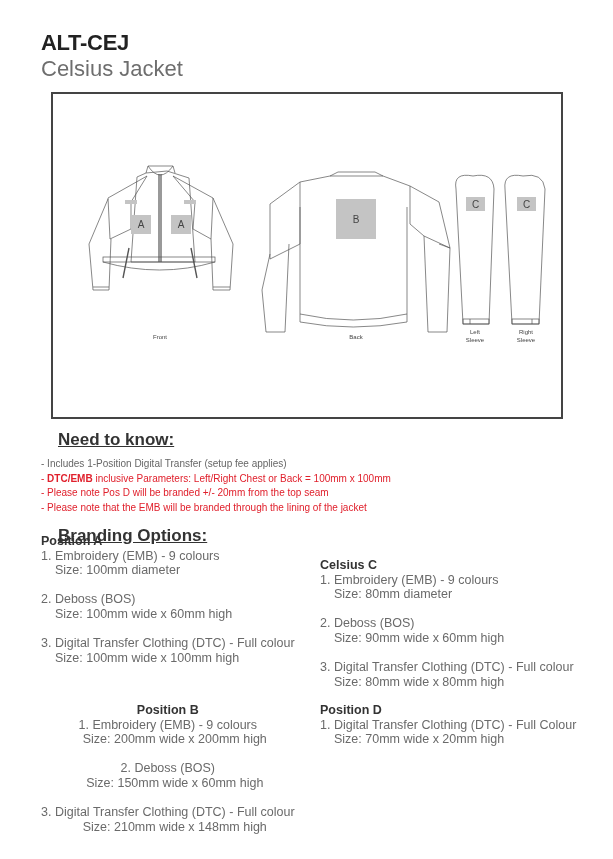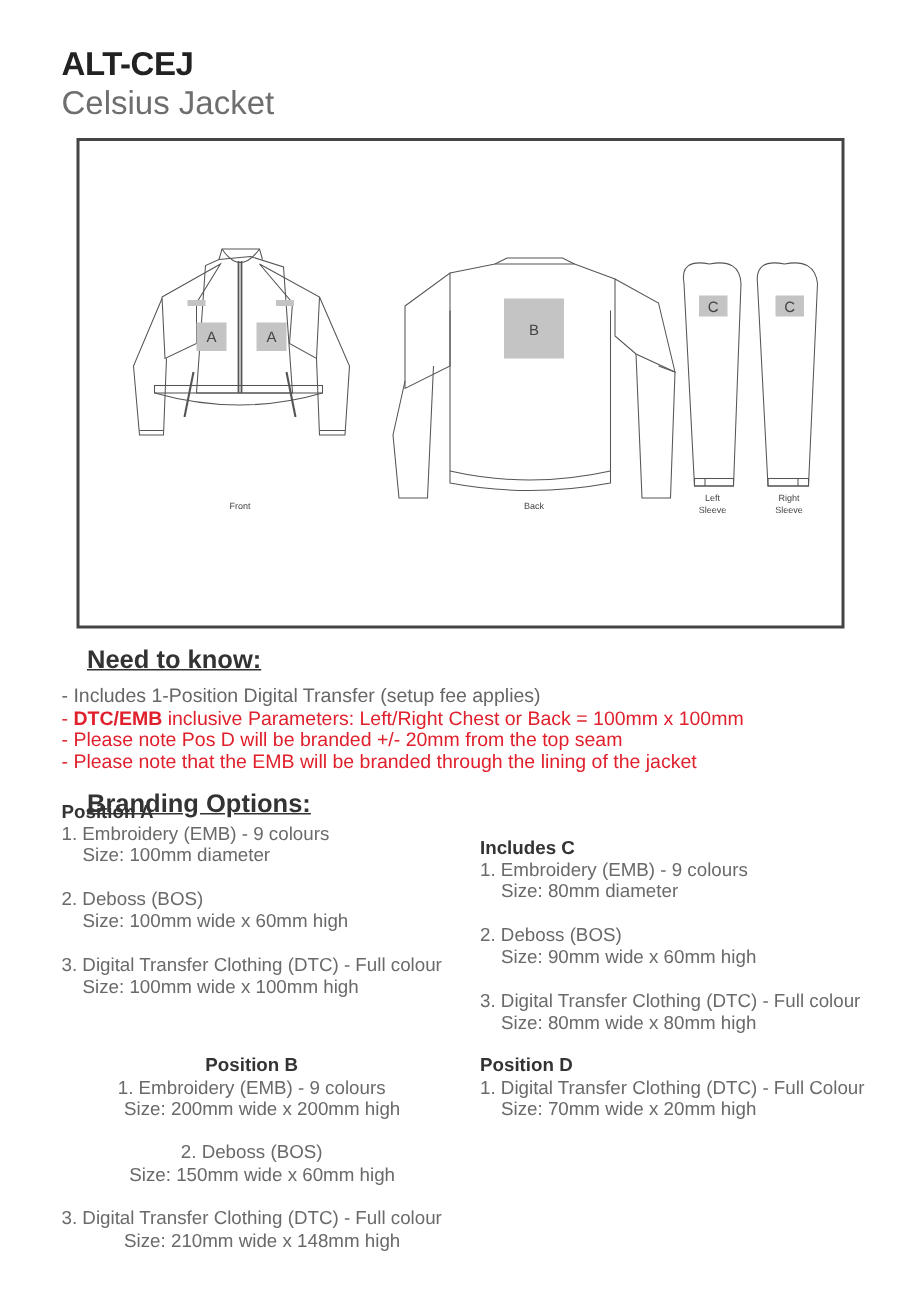--- a/index.html
+++ b/index.html
@@ -3,21 +3,21 @@
   <meta charset="utf-8">
   <style>
     * { box-sizing: border-box; margin: 0; padding: 0; }
     html, body { width: 613px; height: 859px; background: #ffffff; overflow: hidden; }
     body { font-family: "Liberation Sans", sans-serif; color: #555; position: relative; }
     .code { position: absolute; left: 41px; top: 30px; font-size: 22px; font-weight: bold; color: #222; letter-spacing: -0.3px; }
     .name { position: absolute; left: 41px; top: 56px; font-size: 22px; color: #6e6e6e; }
     .frame { position: absolute; left: 51px; top: 92px; width: 512px; height: 327px; border: 2px solid #444; background: #fff; }
     .frame svg { position: absolute; left: 0; top: 0; }
     .h2 { position: absolute; left: 58px; font-size: 17px; font-weight: bold; color: #333; text-decoration: underline; }
-    .ntk { position: absolute; left: 41px; top: 457px; font-size: 13px; line-height: 14.7px; }
+    .ntk { position: absolute; left: 41px; top: 457px; font-size: 10px; line-height: 14.7px; }
     .ntk .grey { color: #666; }
     .ntk .red { color: #e0202c; }
     .ntk b { color: #e0202c; margin-top: 29px; }
     .col { position: absolute; font-size: 12.5px; line-height: 14.6px; color: #6a6a6a; }
     .pos-title { font-weight: bold; color: #333; font-size: 12.5px; }
     .opt { margin-bottom: 14.6px; }
     .opt .size { padding-left: 14px; }
     .lbl { font-size: 6px; fill: #444; font-family: "Liberation Sans", sans-serif; }
     .box-t { font-size: 10px; fill: #444; font-family: "Liberation Sans", sans-serif; }
   </style>
@@ -144,21 +144,21 @@
       <div>2. Deboss (BOS)</div>
       <div class="size">Size: 150mm wide x 60mm high</div>
     </div>
   <div class="opt">
       <div>3. Digital Transfer Clothing (DTC) - Full colour</div>
       <div class="size">Size: 210mm wide x 148mm high</div>
     </div>
 </div>
 
 <div class="col" style="left:320px; top:558px;">
-  <div class="pos-title">Includes C</div>
+  <div class="pos-title">Celsius C</div>
   <div class="opt">
       <div>1. Embroidery (EMB) - 9 colours</div>
       <div class="size">Size: 80mm diameter</div>
     </div>
   <div class="opt">
       <div>2. Deboss (BOS)</div>
       <div class="size">Size: 90mm wide x 60mm high</div>
     </div>
   <div class="opt">
       <div>3. Digital Transfer Clothing (DTC) - Full colour</div>

